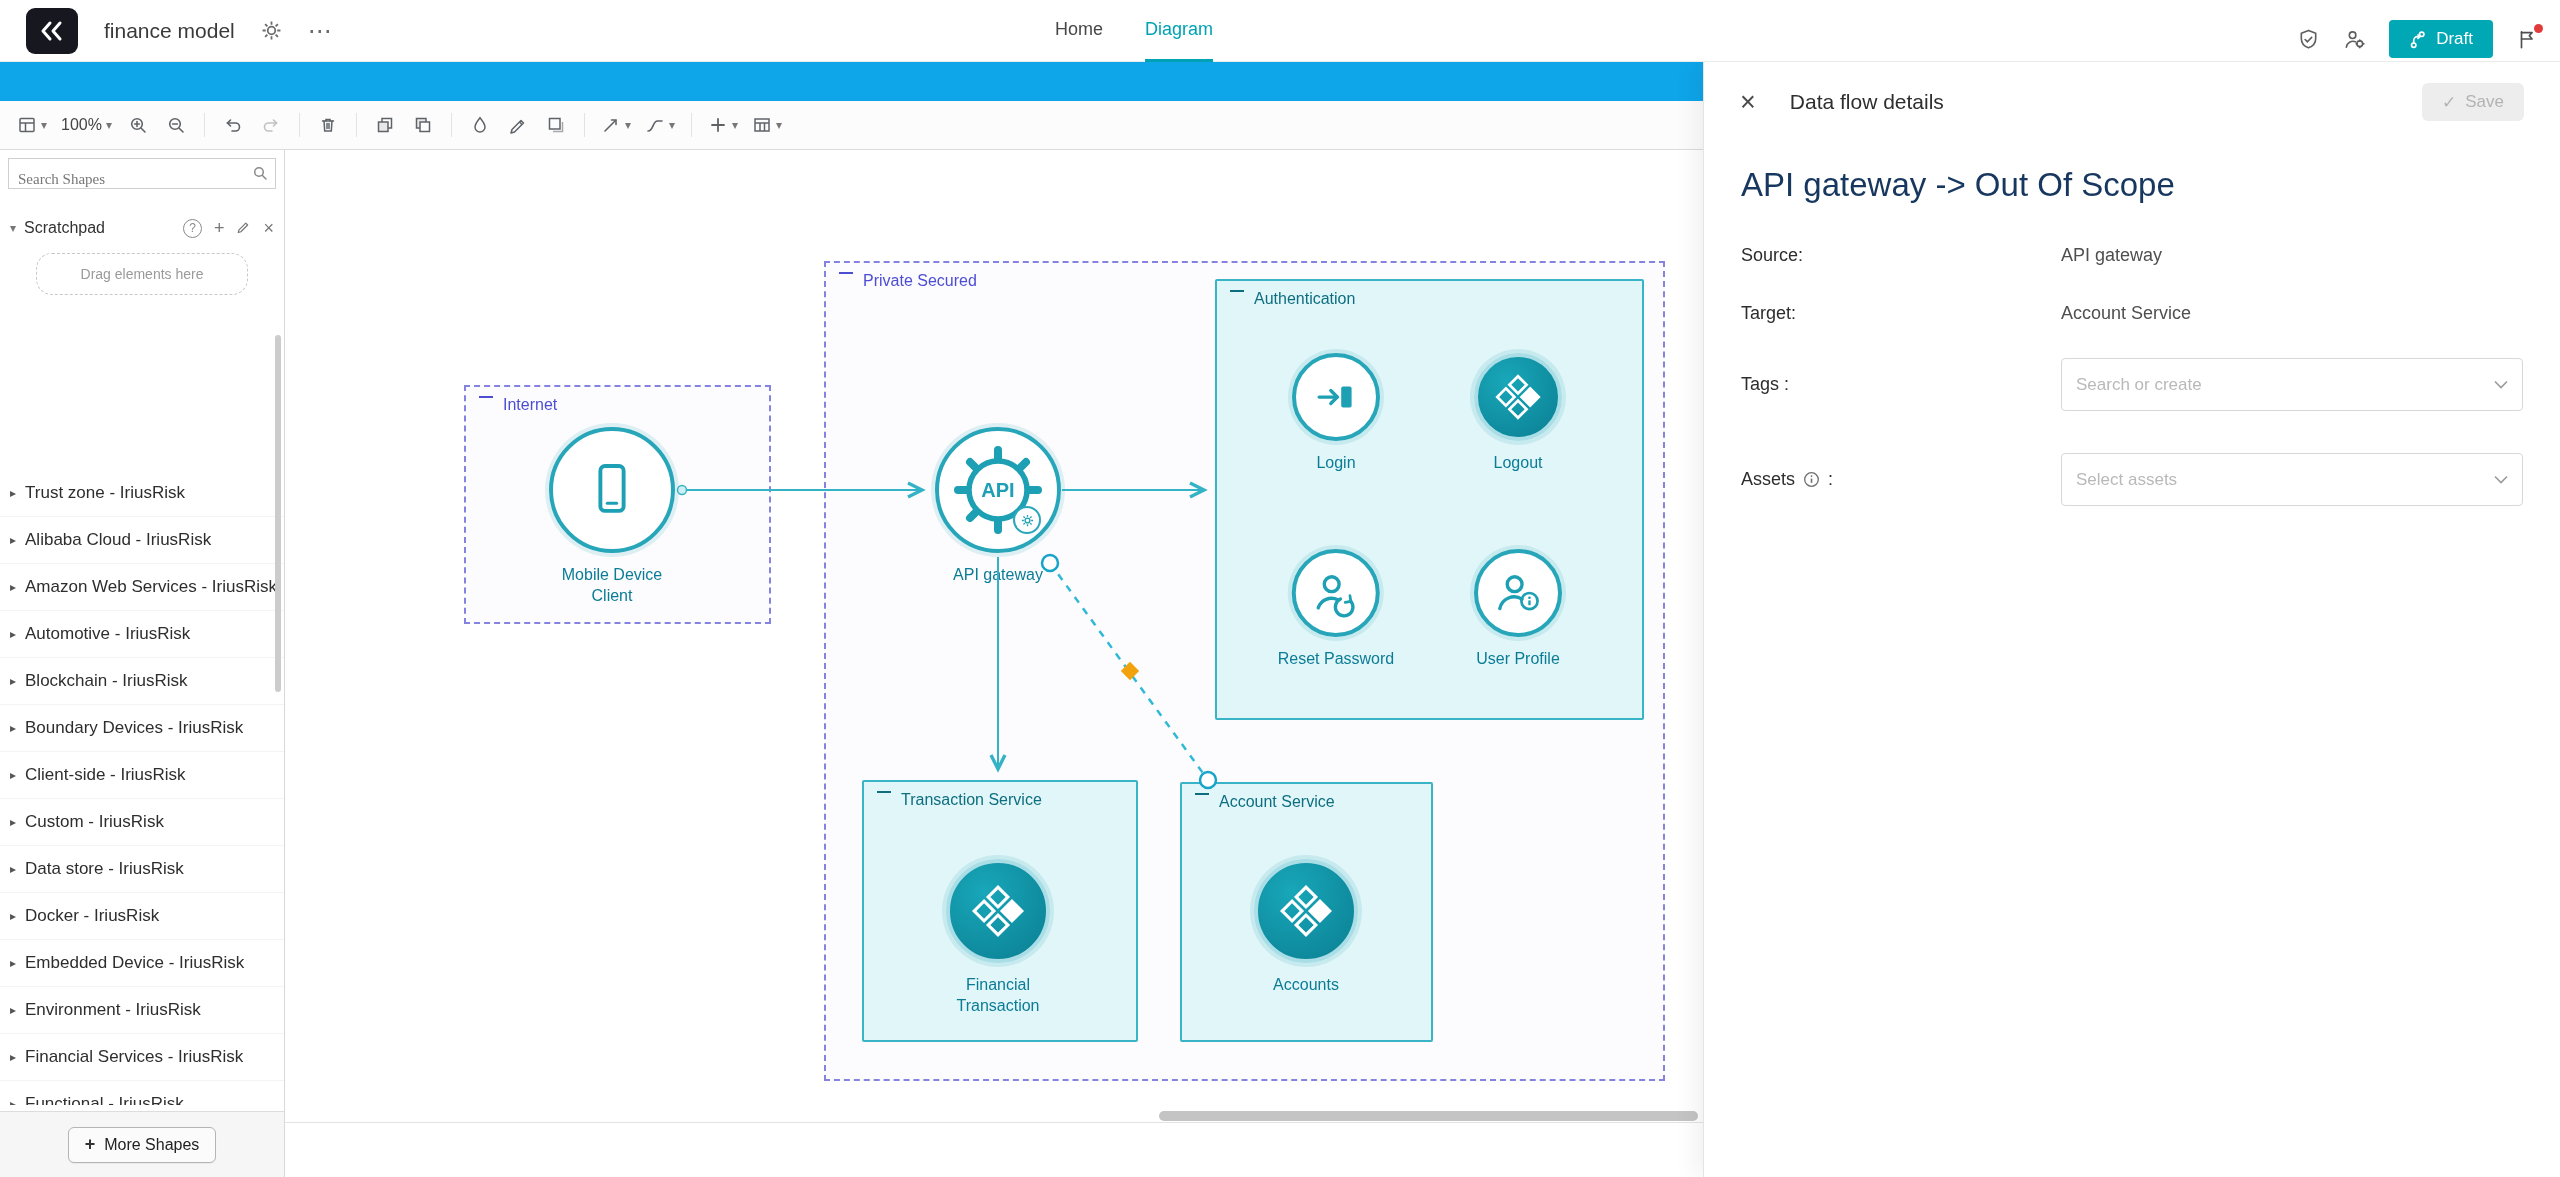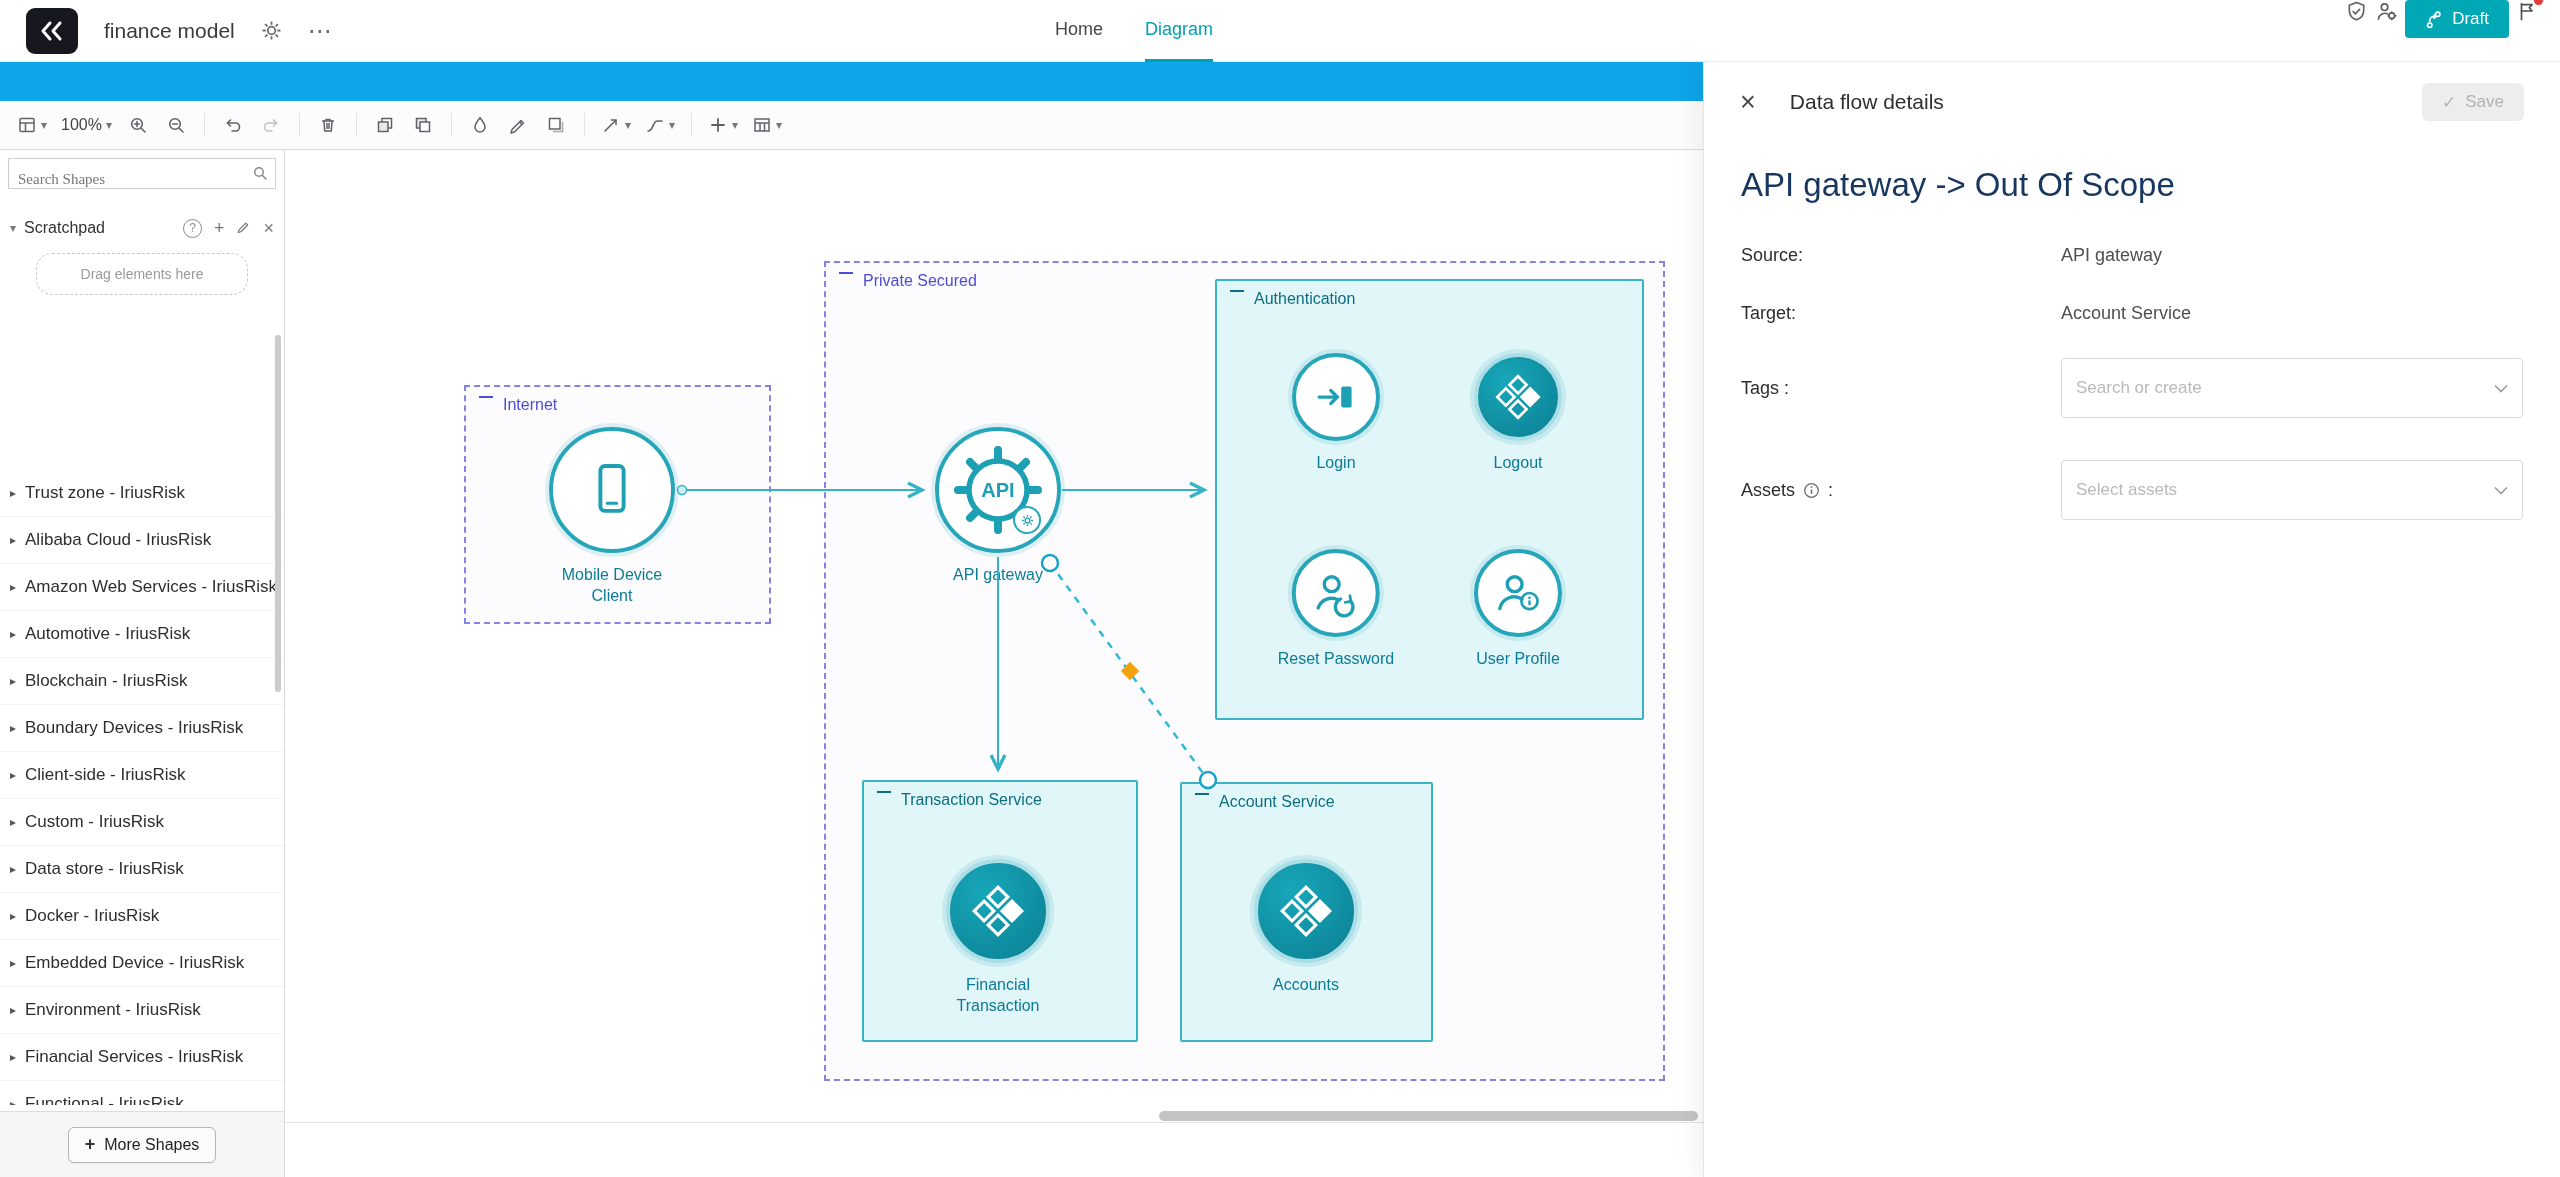--- a/index.html
+++ b/index.html
@@ -9,21 +9,21 @@
 
   
   .topbar{position:absolute;top:0;left:0;width:2560px;height:62px;background:#fff;border-bottom:1px solid #ebebeb;display:flex;align-items:center;z-index:40}
   .logo{width:52px;height:46px;background:#17171f;border-radius:9px;margin-left:26px;display:flex;align-items:center;justify-content:center}
   .app-title{margin-left:26px;font-size:21px;color:#3a3a3a}
   .tb-ic{margin-left:26px;color:#6b6b6b;display:flex;align-items:center;cursor:pointer}
   .ellip{font-size:24px;color:#6b6b6b;letter-spacing:2px}
   .topnav{position:absolute;left:1055px;top:0;height:62px;display:flex;gap:42px}
   .tab{height:62px;display:flex;align-items:center;font-size:18px;color:#474747;cursor:pointer;border-bottom:3px solid transparent}
   .tab.active{color:#00a2b3;border-bottom-color:#00a2b3}
-  .topbar-right{position:absolute;right:22px;top:0;height:78px;display:flex;align-items:flex-start;gap:7px}
+  .topbar-right{position:absolute;right:22px;top:0;height:78px;display:flex;align-items:center;gap:23px}
   .draft-btn{height:38px;padding:0 20px;border-radius:4px;background:#00a7b5;color:#fff;font-size:17px;display:flex;align-items:center;gap:10px;cursor:pointer}
   .flag-wrap{position:relative;display:flex}
   .flag-dot{position:absolute;top:-4px;right:-5px;width:9px;height:9px;border-radius:50%;background:#e23b3b}
 
   
   .menubar{position:absolute;top:62px;left:0;width:1703px;height:39px;background:#fbfbfb;display:flex;align-items:center;padding-left:26px;gap:30px;z-index:10}
   .menu-item{font-size:18px;color:#3c3c3c;cursor:pointer}
 
   
   .toolbar{position:absolute;top:101px;left:0;width:1703px;height:49px;background:#fcfcfc;border-bottom:1px solid #dcdcdc;display:flex;align-items:center;padding-left:12px;gap:4px;z-index:10}
@@ -77,21 +77,21 @@
   
   .panel{position:absolute;top:62px;left:1703px;width:857px;height:1115px;background:#fff;border-left:1px solid #e4e4e4;box-shadow:-8px 0 22px rgba(0,0,0,.06);z-index:30}
   .panel-hdr{display:flex;align-items:center;height:80px;padding:0 36px}
   .close-x{font-size:27px;color:#4a4a4a;cursor:pointer;line-height:1}
   .panel-title{margin-left:34px;font-size:21px;color:#2f2f2f}
   .save-btn{margin-left:auto;height:38px;padding:0 20px;background:#ededed;border-radius:6px;color:#b3b3b3;font-size:17px;display:flex;align-items:center;gap:9px;cursor:default}
   .flow-title{padding:24px 37px 0 37px;font-size:33px;color:#17375f;font-weight:400}
   .field{display:flex;align-items:center;padding:0 37px}
   .flabel{width:320px;font-size:18px;color:#2d2d2d;display:flex;align-items:center;gap:8px;flex:none}
   .fvalue{font-size:18px;color:#4f4f4f}
-  .fselect{width:474px;height:60px;border:1px solid #d8d8d8;border-radius:4px;display:flex;align-items:center;padding:16px 14px;color:#b9b9b9;font-size:17px;cursor:pointer;background:#fff}
+  .fselect{width:474px;height:53px;border:1px solid #d8d8d8;border-radius:4px;display:flex;align-items:center;padding:16px 14px;color:#b9b9b9;font-size:17px;cursor:pointer;background:#fff}
   .fselect .chev{margin-left:auto;display:flex;color:#9a9a9a}
   .info-ic{display:flex;color:#6f6f6f}
 </style>
 </head>
 <body>
 
 <div id="app">
 
   <div class="topbar">
     <div class="logo">

